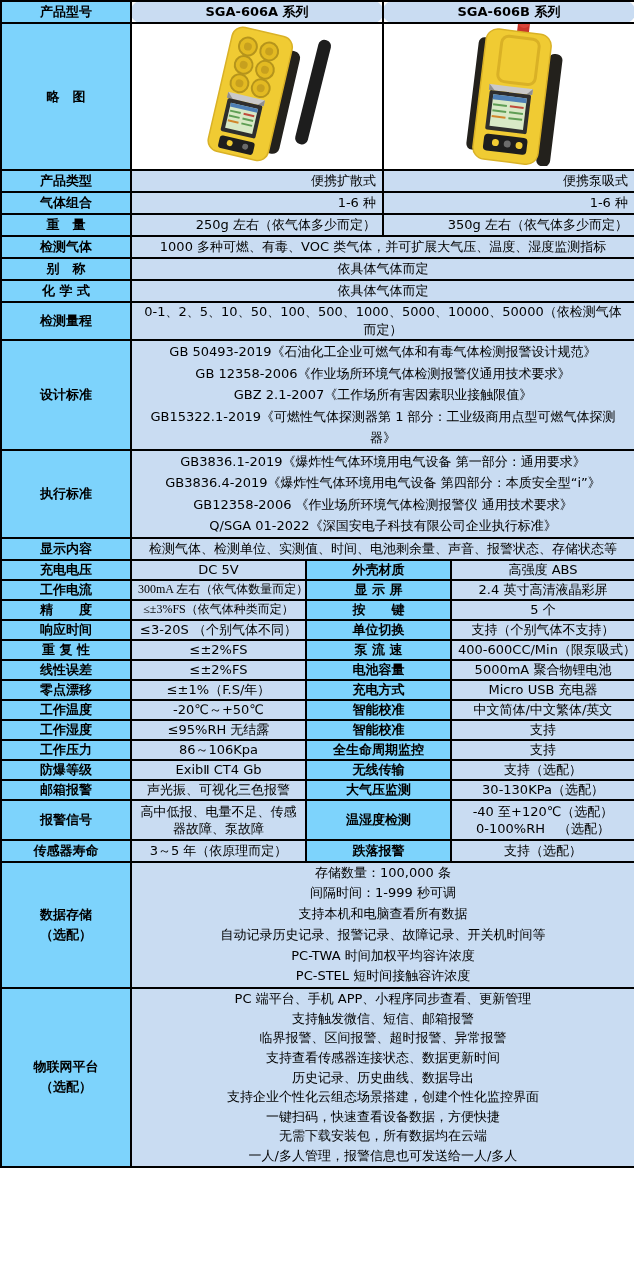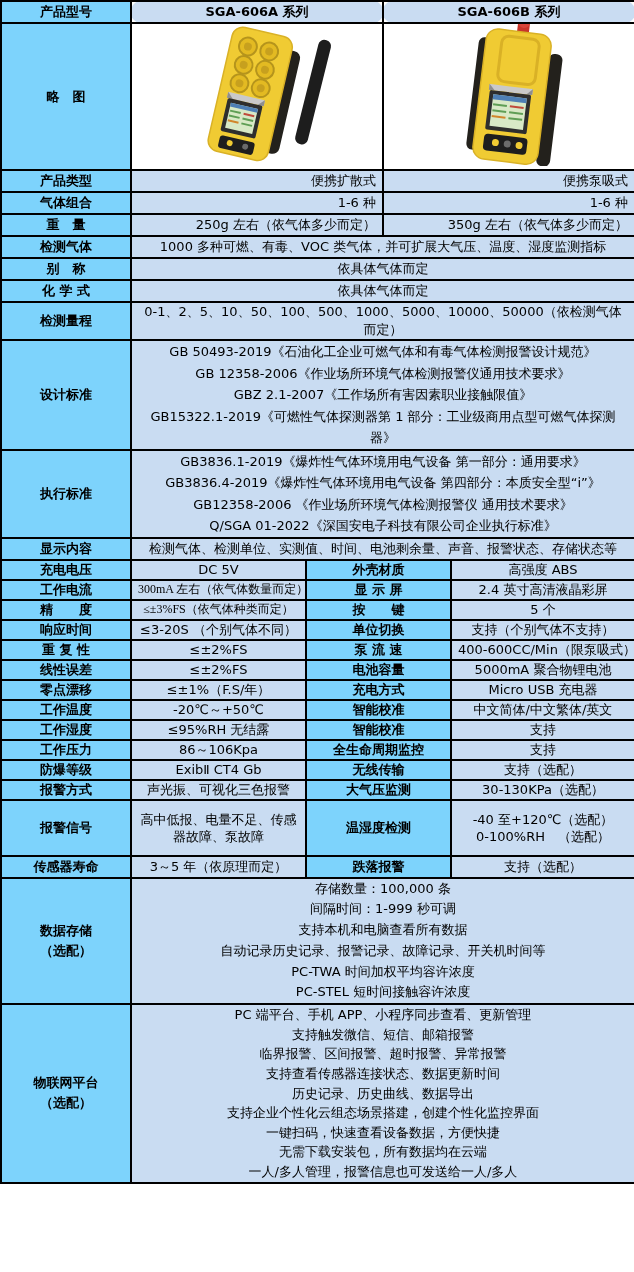--- a/index.html
+++ b/index.html
@@ -11,21 +11,21 @@
   td.val { background:#C9DCF2; text-align:center; }
   td.valc { background:#C9DCF2; text-align:right; }
   td.hdr { background:#C9DCF2; text-align:center; font-weight:bold;border-radius:10px; }
   td.img { background:#ffffff; padding:0; text-align:center; vertical-align:middle; }
   td.qv { font-size:12px; white-space:nowrap; }
   td.qv.tight { font-size:12px;font-family:Liberation Serif, serif; }
   td.qv.wrap { white-space:normal; line-height:17px; }
   .lines21 div { line-height:21.5px; }
   .lines21s div { line-height:20.8px; }
   .lines19 div { line-height:19.6px; }
-  .h22 { height:22px; } .h21 { height:15px;margin-top:8px; } .h40 { height:56px; }
+  .h22 { height:22px; } .h21 { height:15px;margin-top:8px; } .h40 { height:40px; }
   .h86 { height:86px; } .h125 { height:125px; } .h146 { height:146px; } .h177 { height:177px; }
   .two-line-label div { line-height:20px; }
 </style>
 </head>
 <body>
 
 <div class="sheet">
 <table class="spec">
   <colgroup>
     <col style="width:130px">
@@ -234,21 +234,21 @@
     <td class="lbl" colspan="2">全生命周期监控</td>
     <td class="val qv">支持</td>
   </tr>
   <tr class="h21">
     <td class="lbl">防爆等级</td>
     <td class="val qv">ExibⅡ CT4 Gb</td>
     <td class="lbl" colspan="2">无线传输</td>
     <td class="val qv">支持（选配）</td>
   </tr>
   <tr class="h21">
-    <td class="lbl">报警方式</td>
+    <td class="lbl">邮箱报警</td>
     <td class="val qv">声光振、可视化三色报警</td>
     <td class="lbl" colspan="2">大气压监测</td>
     <td class="val qv">30-130KPa（选配）</td>
   </tr>
   <tr class="h40">
     <td class="lbl">报警信号</td>
     <td class="val qv wrap">高中低报、电量不足、传感器故障、泵故障</td>
     <td class="lbl" colspan="2">温湿度检测</td>
     <td class="val qv wrap">
       <div>-40 至+120℃（选配）</div>

